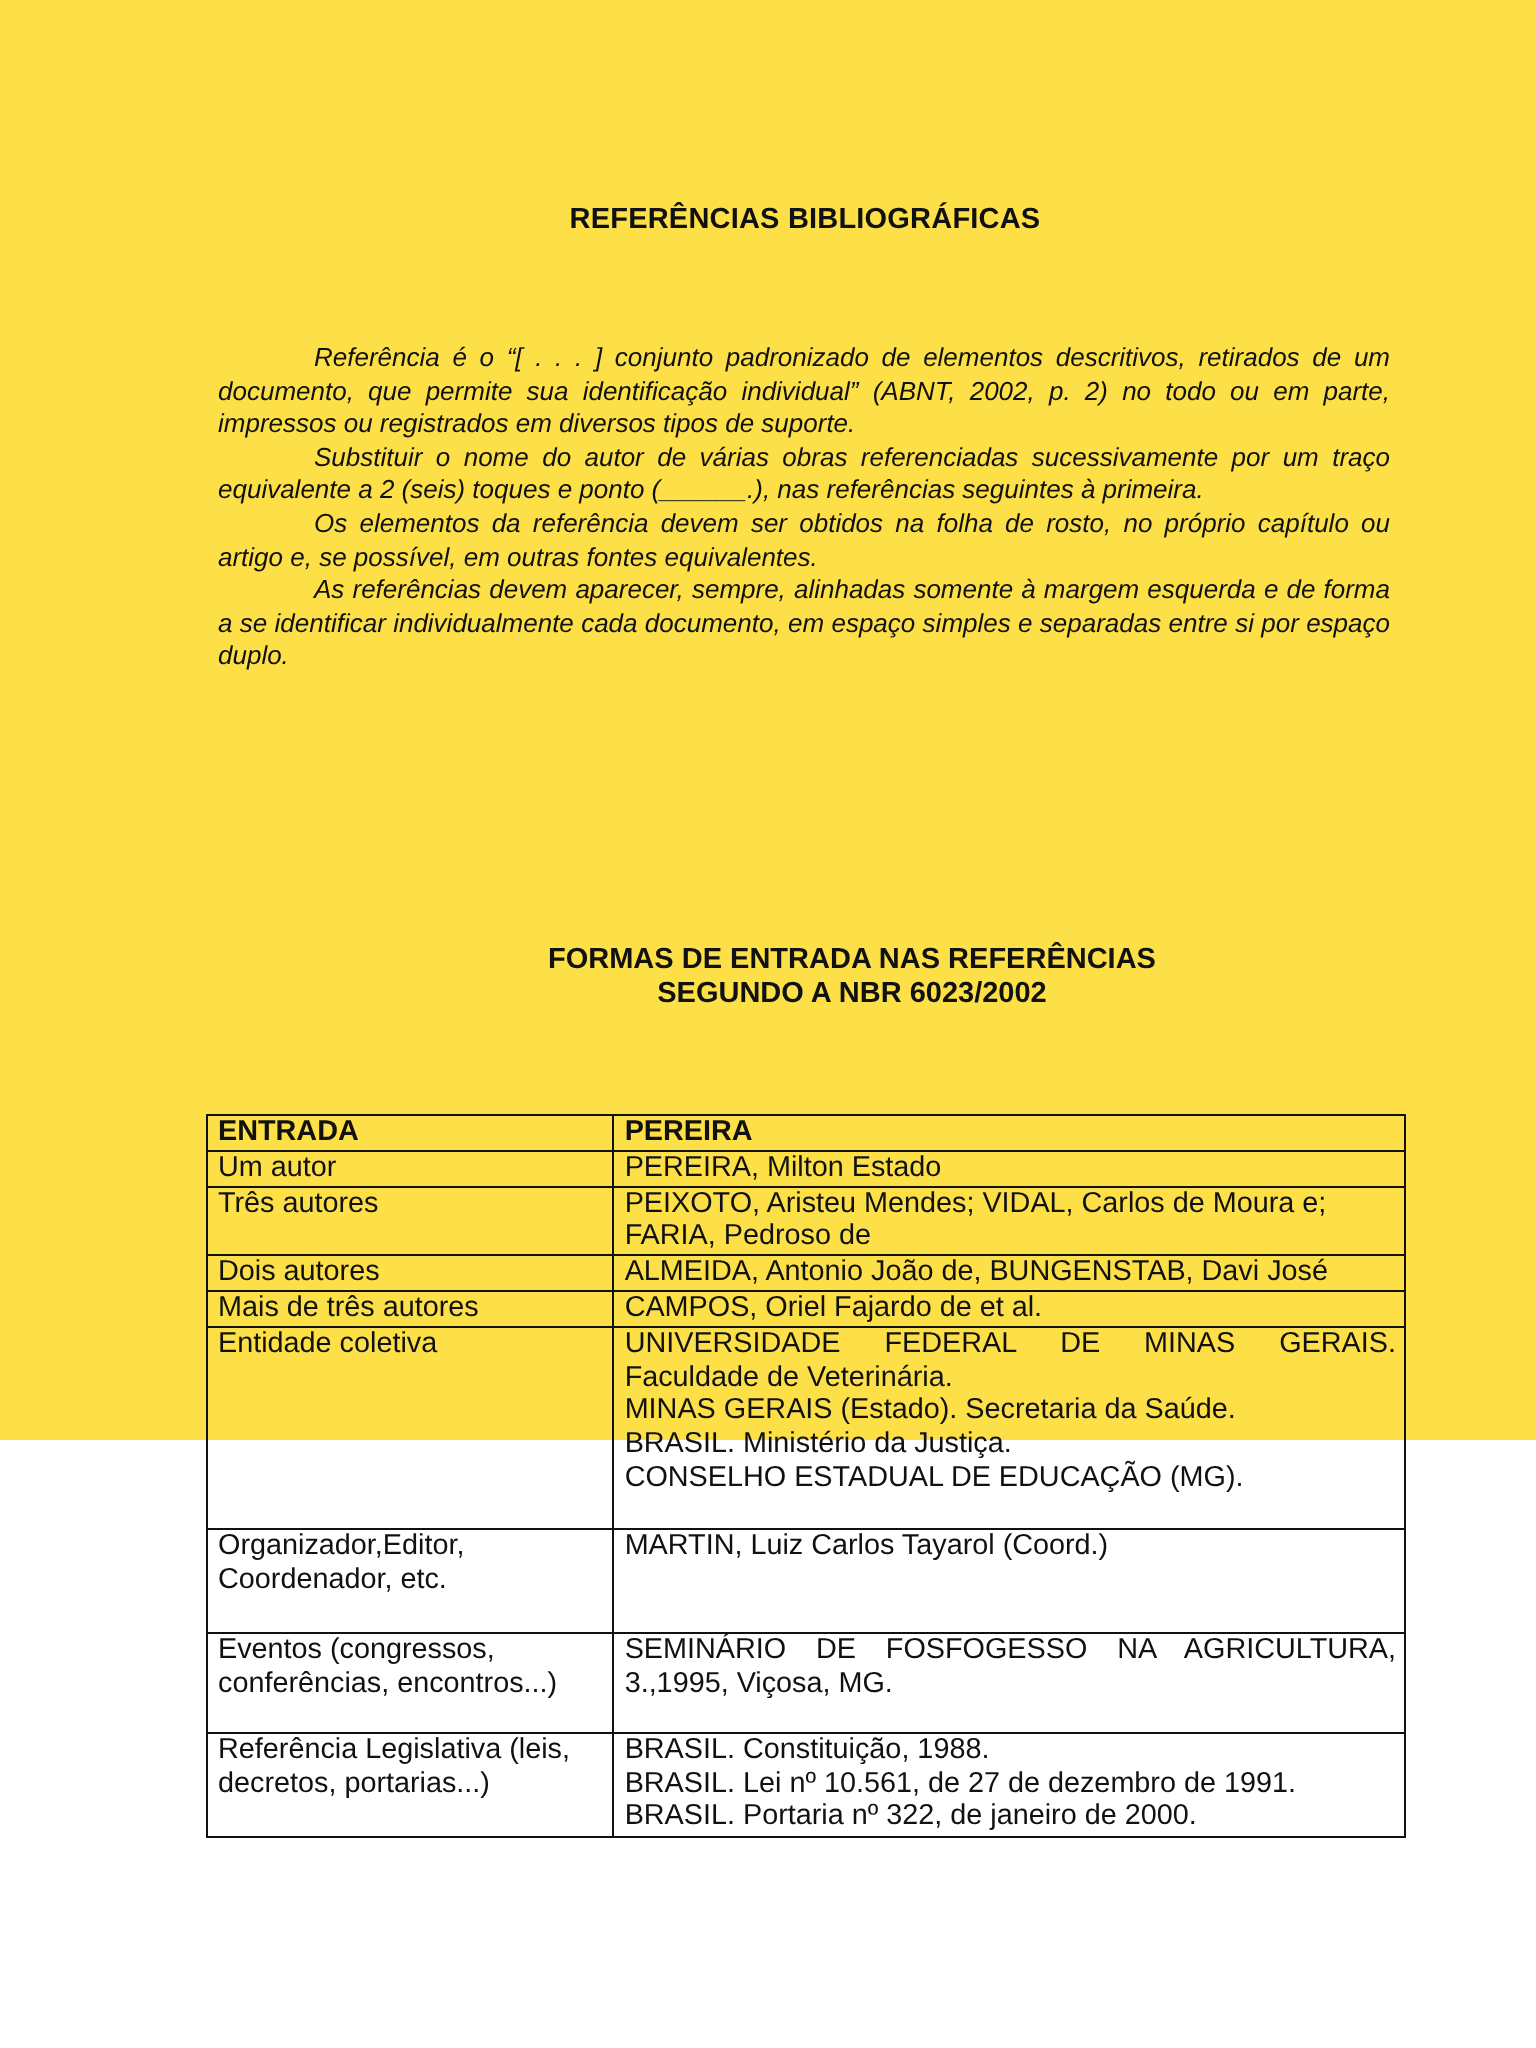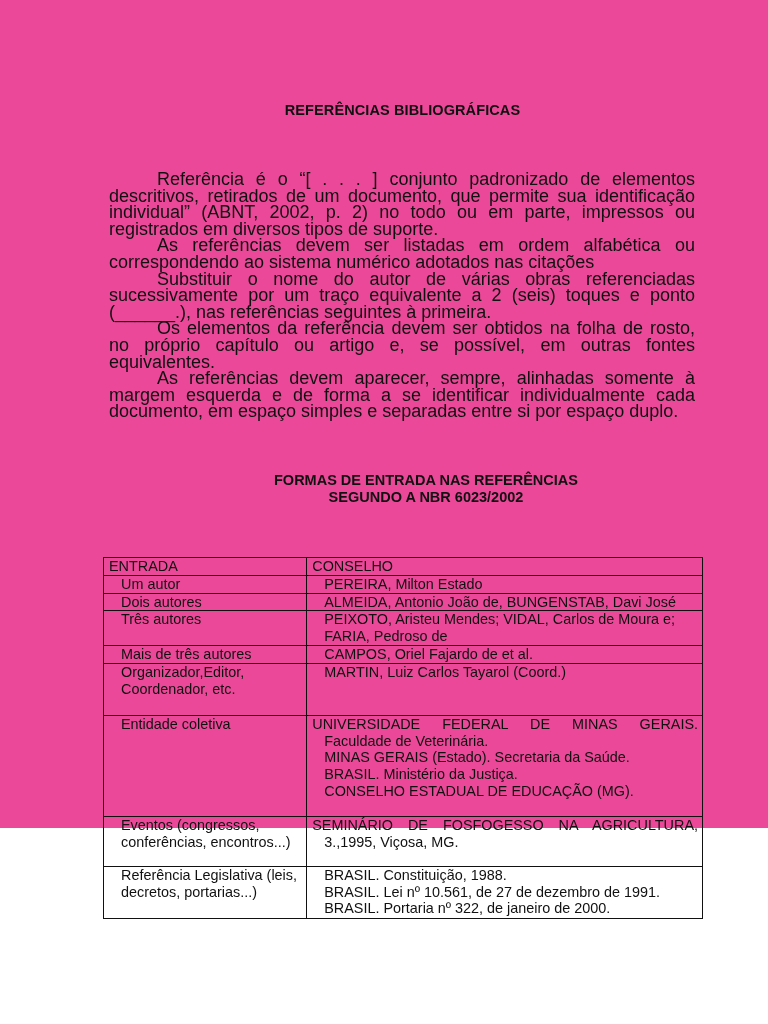--- a/index.html
+++ b/index.html
@@ -11,39 +11,40 @@
       width: 768px;
       height: 1024px;
       position: relative;
       overflow: hidden;
       font-family: "Liberation Sans", "DejaVu Sans", sans-serif;
       color: #111111;
     }
     .page {
       position: absolute;
       left: 0; top: 0;
-      width: 768px; height: 828px;
-      background: #ec4899;
+      width: 768px; height: 720px;
+      background: #fde047;
     }
     .title {
       position: absolute;
       left: 0; width: 805px;
       top: 102px;
       text-align: center;
       font-weight: bold;
       font-size: 14.5px;
       letter-spacing: 0.1px;
     }
     .body-text {
       position: absolute;
       left: 109px;
       width: 586px;
       top: 171px;
-      font-size: 18px;
+      font-size: 13px;
       line-height: 16.6px;
+      font-style: italic;
     }
     .body-text p {
       margin: 0;
       text-align: justify;
       text-indent: 48px;
     }
     .subtitle {
       position: absolute;
       left: 0; width: 852px;
       top: 472px;
@@ -61,117 +62,116 @@
       font-size: 14.4px;
       line-height: 16.8px;
     }
     table.ref-table td, table.ref-table th {
       border: 1.3px solid #111;
       padding: 0 4px 0 5px;
       vertical-align: top;
       text-align: left;
     }
     table.ref-table th {
-      font-weight: normal;
+      font-weight: bold;
       height: 16px;
     }
     table.ref-table col.c1 { width: 204px; }
     table.ref-table col.c2 { width: 396px; }
-    .cell-line { display: block; margin-left: 12px; }
+    .cell-line { display: block; }
     .justify-line {
       display: block;
       text-align: justify;
       text-align-last: justify;
     }
   </style>
 </head>
 <body>
 
 <div class="page">
 
   <div class="title">REFERÊNCIAS BIBLIOGRÁFICAS</div>
 
   <div class="body-text">
     <p>Referência é o “[ . . . ] conjunto padronizado de elementos descritivos, retirados de um documento, que permite sua identificação individual” (ABNT, 2002, p. 2) no todo ou em parte, impressos ou registrados em diversos tipos de suporte.</p>
-    <p>As referências devem ser listadas em ordem alfabética ou correspondendo ao sistema numérico adotados nas citações</p>
     <p>Substituir o nome do autor de várias obras referenciadas sucessivamente por um traço equivalente a 2 (seis) toques e ponto (______.), nas referências seguintes à primeira.</p>
     <p>Os elementos da referência devem ser obtidos na folha de rosto, no próprio capítulo ou artigo e, se possível, em outras fontes equivalentes.</p>
     <p>As referências devem aparecer, sempre, alinhadas somente à margem esquerda e de forma a se identificar individualmente cada documento, em espaço simples e separadas entre si por espaço duplo.</p>
   </div>
 
   <div class="subtitle">
     <div>FORMAS DE ENTRADA NAS REFERÊNCIAS</div>
     <div>SEGUNDO A NBR 6023/2002</div>
   </div>
 
   <table class="ref-table">
     <colgroup>
         <col class="c1">
         <col class="c2">
       </colgroup>
     <thead>
       <tr>
         <th>ENTRADA</th>
-        <th>CONSELHO</th>
+        <th>PEREIRA</th>
       </tr>
     </thead>
     <tbody>
       <tr style="height:17px">
         <td>
             <span class="cell-line">Um autor</span>
           </td>
         <td>
             <span class="cell-line">PEREIRA, Milton Estado</span>
-          </td>
-      </tr>
-      <tr style="height:17px">
-        <td>
-            <span class="cell-line">Dois autores</span>
-          </td>
-        <td style="white-space:nowrap">
-            <span class="cell-line">ALMEIDA, Antonio João de, BUNGENSTAB, Davi José</span>
           </td>
       </tr>
       <tr style="height:34px">
         <td>
             <span class="cell-line">Três autores</span>
           </td>
         <td>
           <span class="cell-line">PEIXOTO, Aristeu Mendes; VIDAL, Carlos de Moura e;</span>
           <span class="cell-line">FARIA, Pedroso de</span>
         </td>
       </tr>
       <tr style="height:17px">
         <td>
+            <span class="cell-line">Dois autores</span>
+          </td>
+        <td style="white-space:nowrap">
+            <span class="cell-line">ALMEIDA, Antonio João de, BUNGENSTAB, Davi José</span>
+          </td>
+      </tr>
+      <tr style="height:17px">
+        <td>
             <span class="cell-line">Mais de três autores</span>
           </td>
         <td>
             <span class="cell-line">CAMPOS, Oriel Fajardo de et al.</span>
-          </td>
-      </tr>
-      <tr style="height:52px">
-        <td>
-          <span class="cell-line">Organizador,Editor,</span>
-          <span class="cell-line">Coordenador, etc.</span>
-        </td>
-        <td>
-            <span class="cell-line">MARTIN, Luiz Carlos Tayarol (Coord.)</span>
           </td>
       </tr>
       <tr style="height:101px">
         <td>
             <span class="cell-line">Entidade coletiva</span>
           </td>
         <td>
           <span class="justify-line">UNIVERSIDADE FEDERAL DE MINAS GERAIS.</span>
           <span class="cell-line">Faculdade de Veterinária.</span>
           <span class="cell-line">MINAS GERAIS (Estado). Secretaria da Saúde.</span>
           <span class="cell-line">BRASIL. Ministério da Justiça.</span>
           <span class="cell-line">CONSELHO ESTADUAL DE EDUCAÇÃO (MG).</span>
         </td>
+      </tr>
+      <tr style="height:52px">
+        <td>
+          <span class="cell-line">Organizador,Editor,</span>
+          <span class="cell-line">Coordenador, etc.</span>
+        </td>
+        <td>
+            <span class="cell-line">MARTIN, Luiz Carlos Tayarol (Coord.)</span>
+          </td>
       </tr>
       <tr style="height:50px">
         <td>
           <span class="cell-line">Eventos (congressos,</span>
           <span class="cell-line">conferências, encontros...)</span>
         </td>
         <td>
           <span class="justify-line">SEMINÁRIO DE FOSFOGESSO NA AGRICULTURA,</span>
           <span class="cell-line">3.,1995, Viçosa, MG.</span>
         </td>

